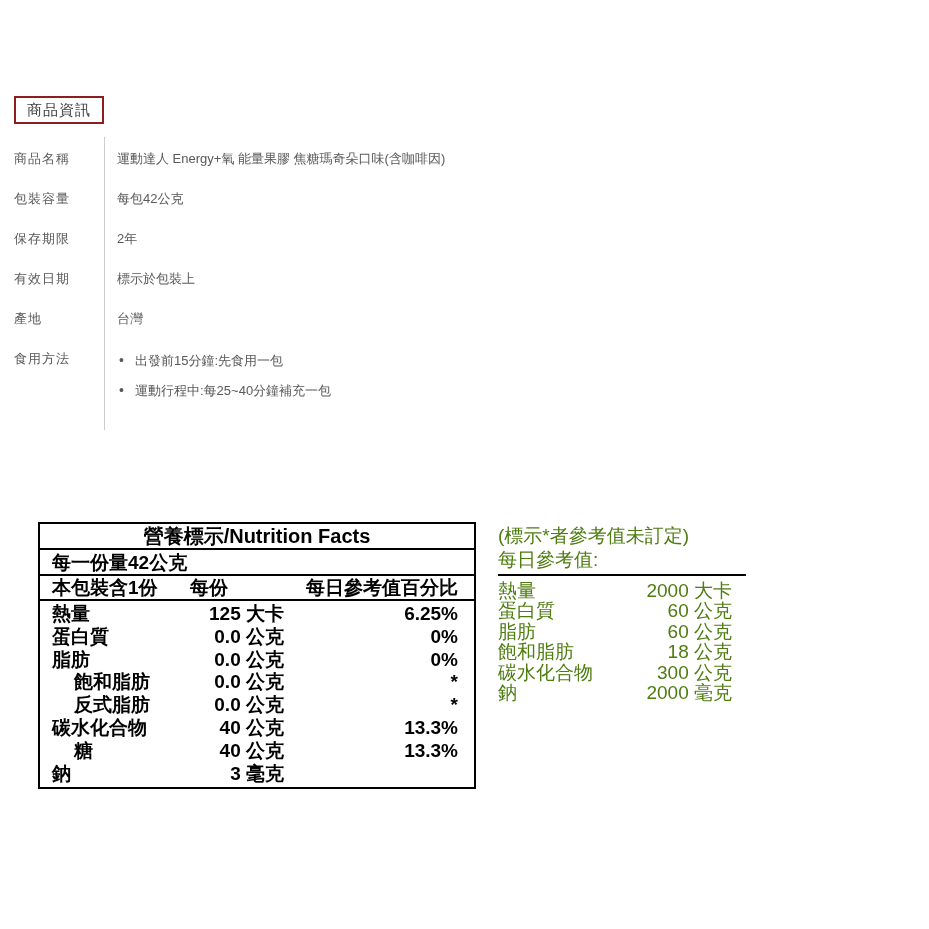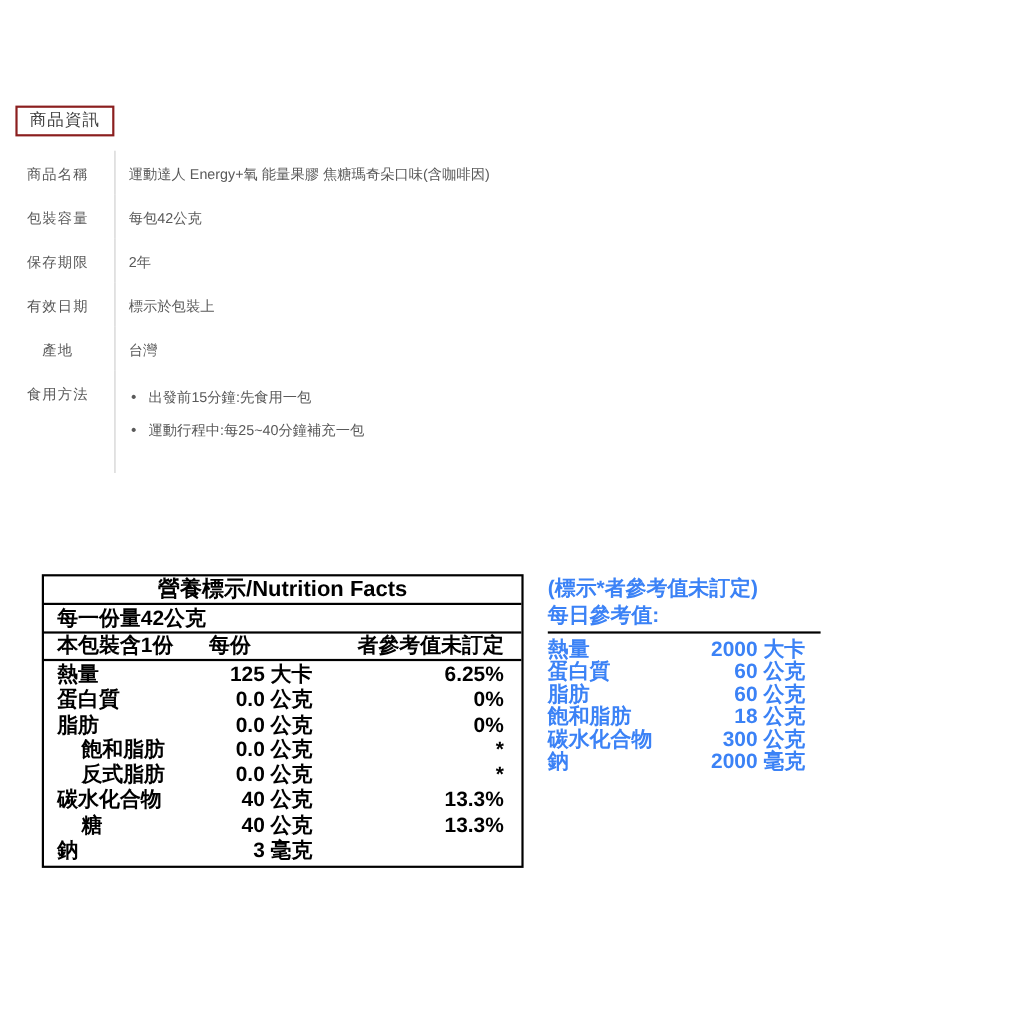--- a/index.html
+++ b/index.html
@@ -13,21 +13,21 @@
     position:absolute;left:14px;top:96px;
     border:2px solid #8b1f1f;color:#404040;
     font-size:15px;line-height:15px;padding:4px 11px 5px;
     letter-spacing:1px;background:#fff;
   }
   
   .pi-table{position:absolute;left:14px;top:137px;width:900px;font-size:13px;color:#595959;}
   .pi-row{display:flex;box-sizing:border-box;height:40px;}
   .pi-row.tall{height:93px;}
   .pi-label{
-    width:77px;text-align:center;padding-top:13px;box-sizing:border-box;
+    width:77px;text-align:left;padding-top:13px;box-sizing:border-box;
     letter-spacing:1px;flex:none;
   }
   .pi-value{
     flex:1;border-left:1px solid #cccccc;margin-left:13px;
     padding:13px 0 0 12px;box-sizing:border-box;white-space:nowrap;
   }
   .pi-bullets{list-style:none;margin:4px 0 0;padding:0;}
   .pi-bullets li{position:relative;padding-left:18px;margin-bottom:16px;line-height:14px;}
   .pi-bullets li .dot{position:absolute;left:2px;top:-1px;font-size:14px;}
   
@@ -51,21 +51,21 @@
   .nf-header .c3{text-align:right;padding-right:16px;white-space:nowrap;}
   .nf-body{padding:1px 0 3px;}
   .nf-row{display:grid;grid-template-columns:108px 136px 1fr;height:22.8px;line-height:23px;}
   .nf-row .name{padding-left:12px;white-space:nowrap;}
   .nf-row.indent .name{padding-left:34px;}
   .nf-row .amt{text-align:right;white-space:nowrap;}
   .nf-row .dv{text-align:right;padding-right:16px;white-space:nowrap;}
   
   .dr{
     position:absolute;left:498px;top:524px;width:248px;
-    color:#3b82f6;font-weight:700;font-size:19px;
+    color:#4d7c0f;font-weight:400;font-size:19px;
   }
   .dr-note{height:24px;line-height:24px;white-space:nowrap;}
   .dr-title{height:24px;line-height:24px;white-space:nowrap;}
   .dr-rule{border:none;border-top:2px solid #000;margin:2px 0 4px;}
   .dr-row{display:flex;justify-content:space-between;height:20.4px;line-height:21px;padding-right:14px;}
   .dr-row .name{white-space:nowrap;}
   .dr-row .amt{white-space:nowrap;}
 </style>
 </head>
 <body>
@@ -109,21 +109,21 @@
     </div>
   </div>
 </div>
 
 <div class="nf">
   <div class="nf-title">營養標示/Nutrition Facts</div>
   <div class="nf-serving">每一份量42公克</div>
   <div class="nf-header">
     <div class="c1">本包裝含1份</div>
     <div class="c2">每份</div>
-    <div class="c3">者參考值未訂定</div>
+    <div class="c3">每日參考值百分比</div>
   </div>
   <div class="nf-body">
     <div class="nf-row">
       <div class="name">熱量</div>
       <div class="amt">125 大卡</div>
       <div class="dv">6.25%</div>
     </div>
     <div class="nf-row">
       <div class="name">蛋白質</div>
       <div class="amt">0.0 公克</div>

